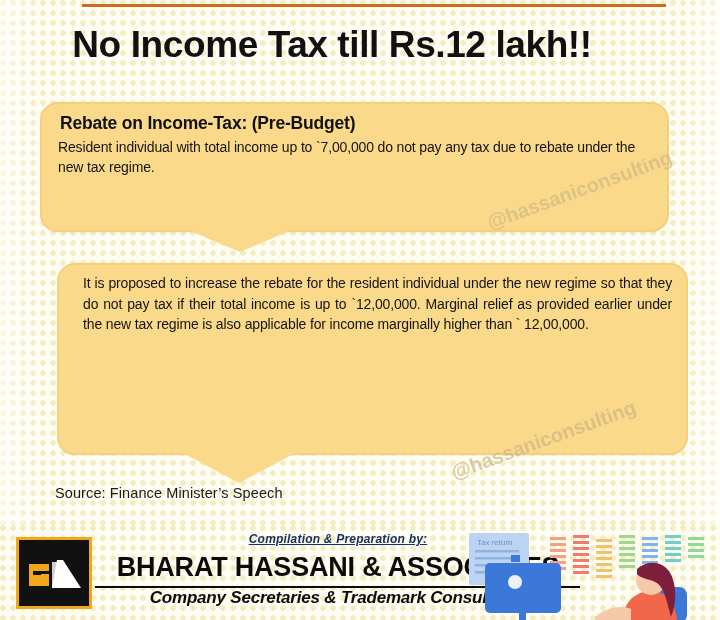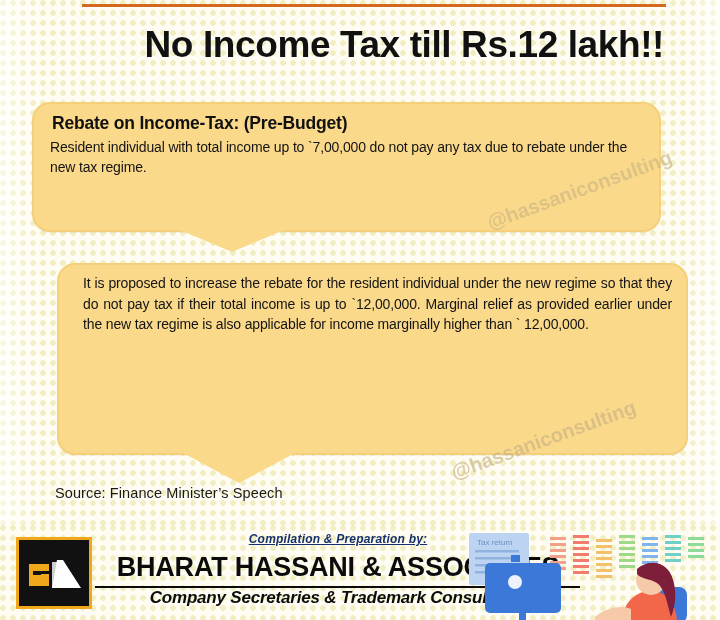--- a/index.html
+++ b/index.html
@@ -25,21 +25,21 @@
 
   
   .top-rule{
     position:absolute;left:82px;top:4px;width:584px;height:3px;
     background:#d2691e;
   }
 
   
   .headline{
     position:absolute;left:0;top:24px;width:664px;
-    text-align:right;
+    text-align:center;
     font-size:37px;font-weight:bold;letter-spacing:-0.4px;
     color:#111111;
     font-family:"Liberation Sans","DejaVu Sans",sans-serif;
     white-space:nowrap;
   }
 
   
   .callout{position:absolute;}
   .callout .bubble{
     position:absolute;inset:0;
@@ -59,21 +59,21 @@
   .c-title{
     font-size:17.5px;font-weight:bold;color:#111;
     letter-spacing:-0.2px;margin:0 0 2px 2px;line-height:1.3;
   }
   .c-body{
     font-size:14px;color:#141414;line-height:1.48;margin:0;
     letter-spacing:-0.15px;
   }
   .c-body.justify{text-align:justify;text-justify:inter-word;margin-left:8px;}
 
-  #box1{left:32px;top:102px;width:629px;height:130px;}
+  #box1{left:40px;top:102px;width:629px;height:130px;}
   #box1 .tail{left:148px;top:128px;border-left-width:52px;border-right-width:52px;border-top-width:22px;}
   #box2{left:57px;top:263px;width:631px;height:192px;}
   #box2 .tail{left:126px;top:190px;border-left-width:56px;border-right-width:56px;border-top-width:30px;}
 
   
   .watermark{
     position:absolute;
     color:#cbb683;opacity:0.65;
     font-size:20px;font-weight:600;
     font-family:"Liberation Sans","DejaVu Sans",sans-serif;

